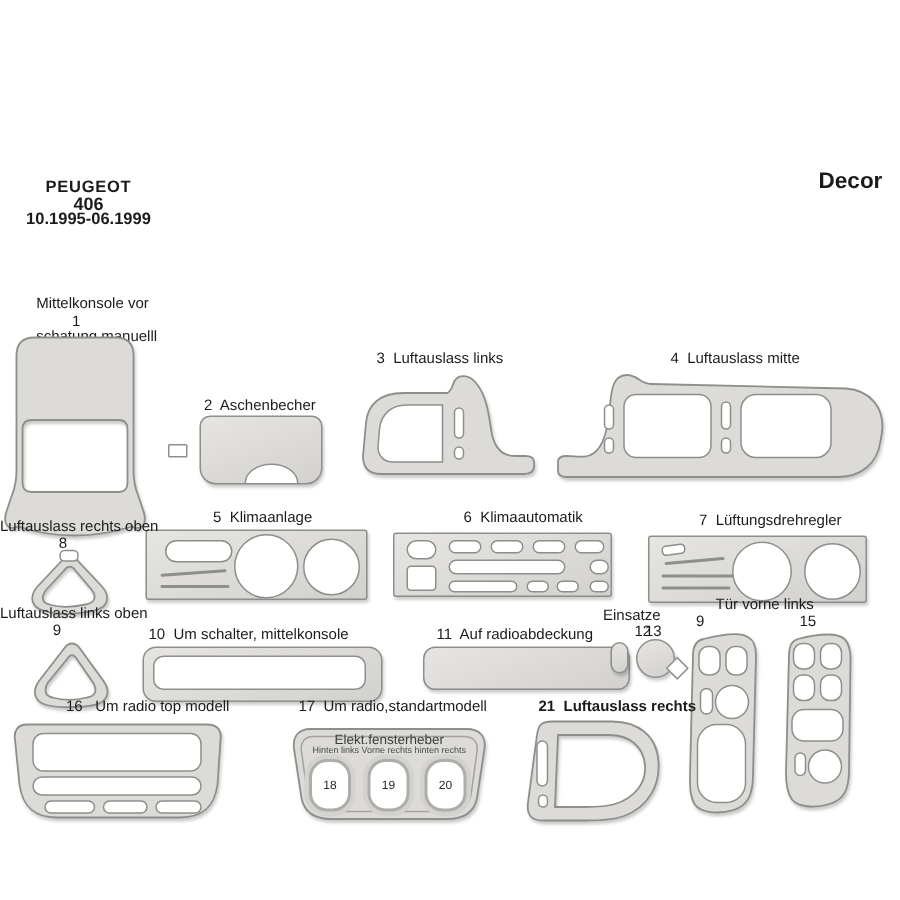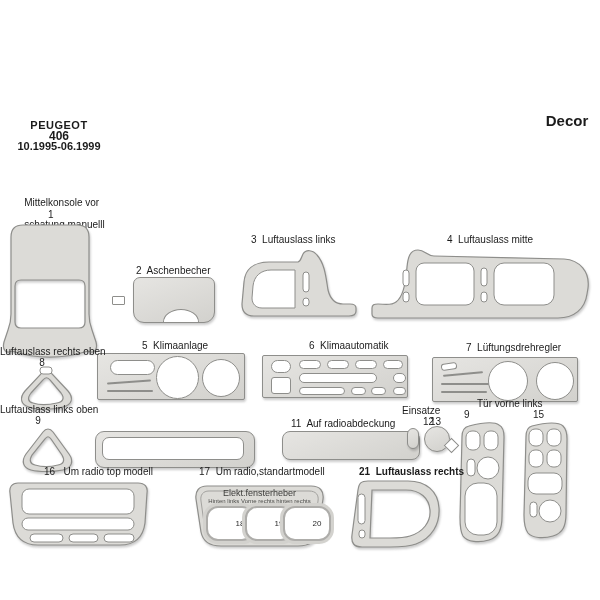--- a/index.html
+++ b/index.html
@@ -26,21 +26,21 @@
   .cutw{fill:var(--background);stroke:var(--part-stroke);stroke-width:1;}
   .part-box{position:absolute;background:linear-gradient(160deg,#e6e5e2,#d2d1cd);
             border:1px solid var(--part-stroke);box-sizing:border-box;
             filter:drop-shadow(1.5px 2px 1px rgba(70,70,70,.28));}
   .part-svg .fill-part{filter:drop-shadow(1.5px 2px 1px rgba(70,70,70,.28));}
   .cut{position:absolute;background:var(--background);border:1px solid var(--part-stroke);box-sizing:border-box;}
   .cut.round{border-radius:50%;}
   .engraved{position:absolute;background:#8e8e8b;height:2px;border-radius:1px;}
   .pill{position:absolute;width:24px;height:31px;background:var(--background);
         border:2px solid #aeadaa;border-radius:12px;box-shadow:0 0 0 3px #d3d2ce,1px 2px 2px rgba(0,0,0,.18);
-        display:flex;align-items:center;justify-content:center;font-size:8px;color:#2a2a2a;padding-left:20px;}
+        display:flex;align-items:center;justify-content:center;font-size:8px;color:#2a2a2a;}
   .panel-title{position:absolute;left:192px;top:489px;width:135px;text-align:center;
                font-size:9px;line-height:9px;color:#3c3c3a;}
   .panel-sub{position:absolute;left:192px;top:498px;width:135px;text-align:center;
              font-size:6px;line-height:7px;color:#4a4a48;}
   .diamond{position:absolute;width:9px;height:9px;background:var(--background);
            border:1px solid var(--part-stroke);transform:rotate(45deg);}
 </style>
 </head>
 <body>
 
@@ -133,20 +133,21 @@
     <rect class="cutw" x="24" y="1" width="12" height="7" rx="3"></rect>
   </svg>
 
   <div class="lbl center" style="left:0px;top:404px;width:96px;">Luftauslass links oben</div>
   <div class="lbl center" style="left:0px;top:415px;width:76px;">9</div>
   <svg class="part-svg" style="left:19px;top:426px;" width="56" height="48" viewBox="0 0 56 48">
     <path class="fill-part" fill-rule="evenodd" d="M24,6 C27,2 31,2 34,6 L50,28 C55,35 53,42 44,44 C34,46 20,46 12,44 C4,42 2,35 7,28 Z
              M26,13 C28,10 30,10 32,13 L43,29 C46,34 45,38 39,39 C31,41 23,41 16,39 C11,38 10,34 13,29 Z"></path>
   </svg>
 
+  <div class="lbl" style="left:99px;top:418px;">10  Um schalter, mittelkonsole</div>
   <div class="part-box" style="left:95px;top:431px;width:160px;height:37px;border-radius:9px;">
     <div class="cut" style="left:6px;top:5px;width:142px;height:23px;border-radius:7px;"></div>
   </div>
 
   <div class="lbl" style="left:291px;top:418px;">11  Auf radioabdeckung</div>
   <div class="part-box" style="left:282px;top:431px;width:138px;height:29px;border-radius:8px;"></div>
 
   <div class="lbl" style="left:402px;top:405px;">Einsatze</div>
   <div class="lbl" style="left:407px;top:416px;margin-left:16px;">12</div>
   <div class="lbl" style="left:430px;top:416px;">13</div>

